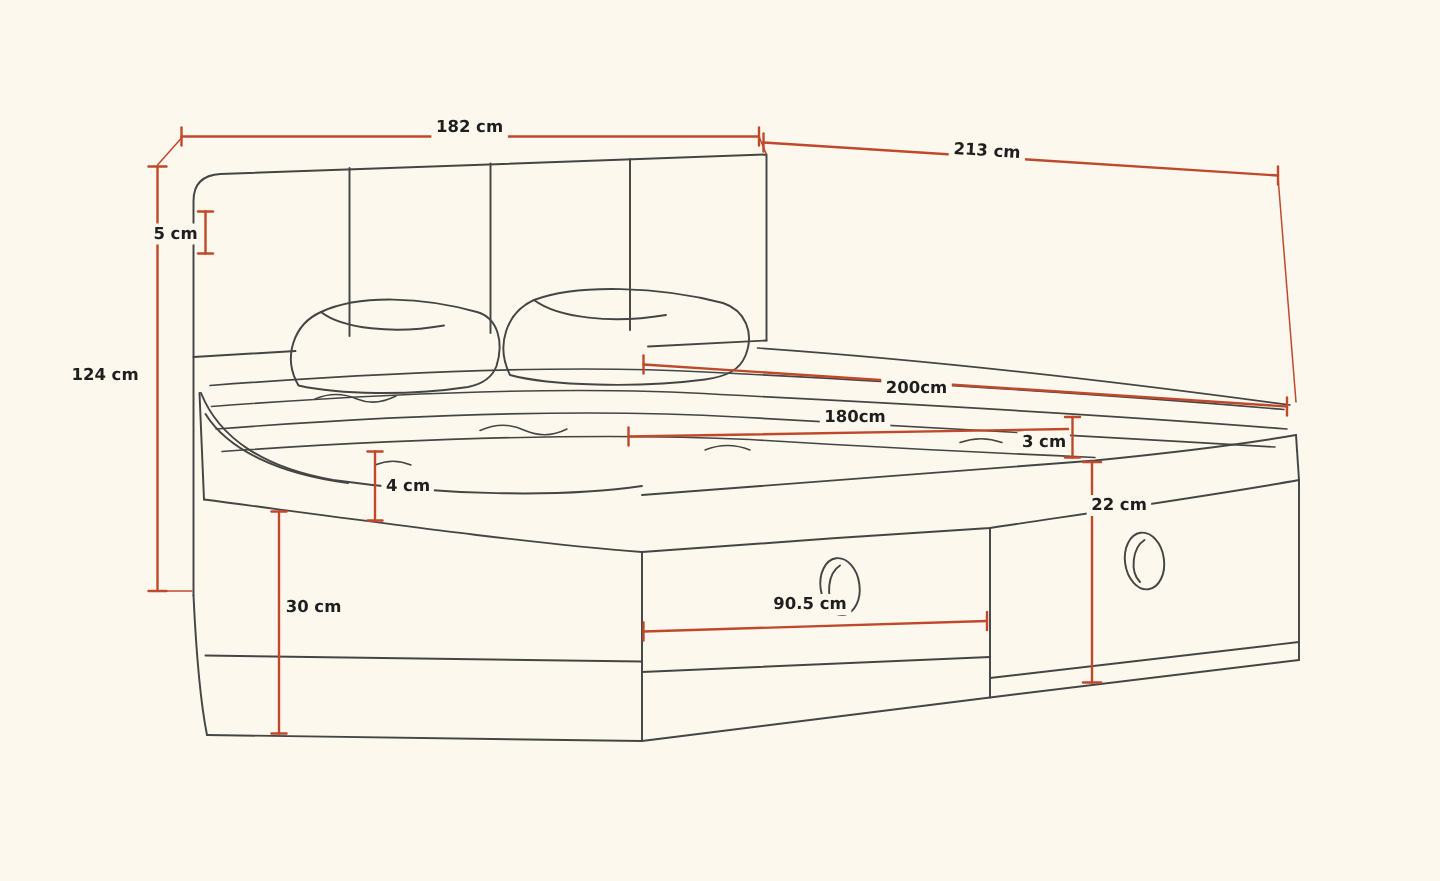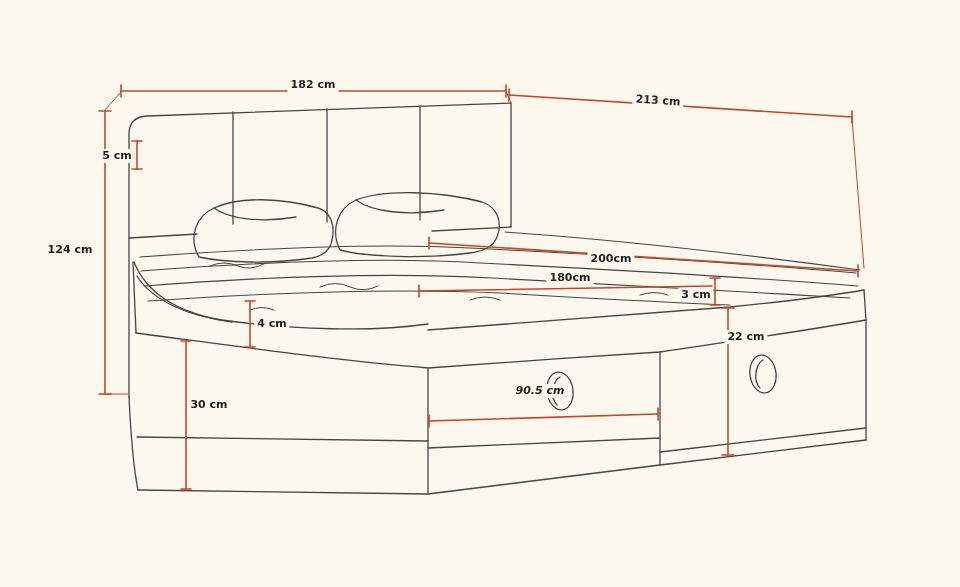--- a/index.html
+++ b/index.html
@@ -161,15 +161,15 @@
   <div class="dim-label" style="left:313px;top:85px;">182 cm</div>
   <div class="dim-label rot" style="left:658px;top:101px;">213 cm</div>
   <div class="dim-label" style="left:117px;top:156px;">5 cm</div>
   <div class="dim-label" style="left:70px;top:250px;">124 cm</div>
   <div class="dim-label" style="left:272px;top:324px;">4 cm</div>
   <div class="dim-label" style="left:209px;top:369px;margin-top:36px;">30 cm</div>
   <div class="dim-label" style="left:611px;top:259px;">200cm</div>
   <div class="dim-label" style="left:570px;top:278px;">180cm</div>
   <div class="dim-label" style="left:696px;top:295px;">3 cm</div>
   <div class="dim-label" style="left:746px;top:337px;">22 cm</div>
-  <div class="dim-label" style="left:540px;top:391px;font-style:italic;">90.5 cm</div>
+  <div class="dim-label" style="left:540px;top:403px;">90.5 cm</div>
 
 </div>
 
 </body></html>

